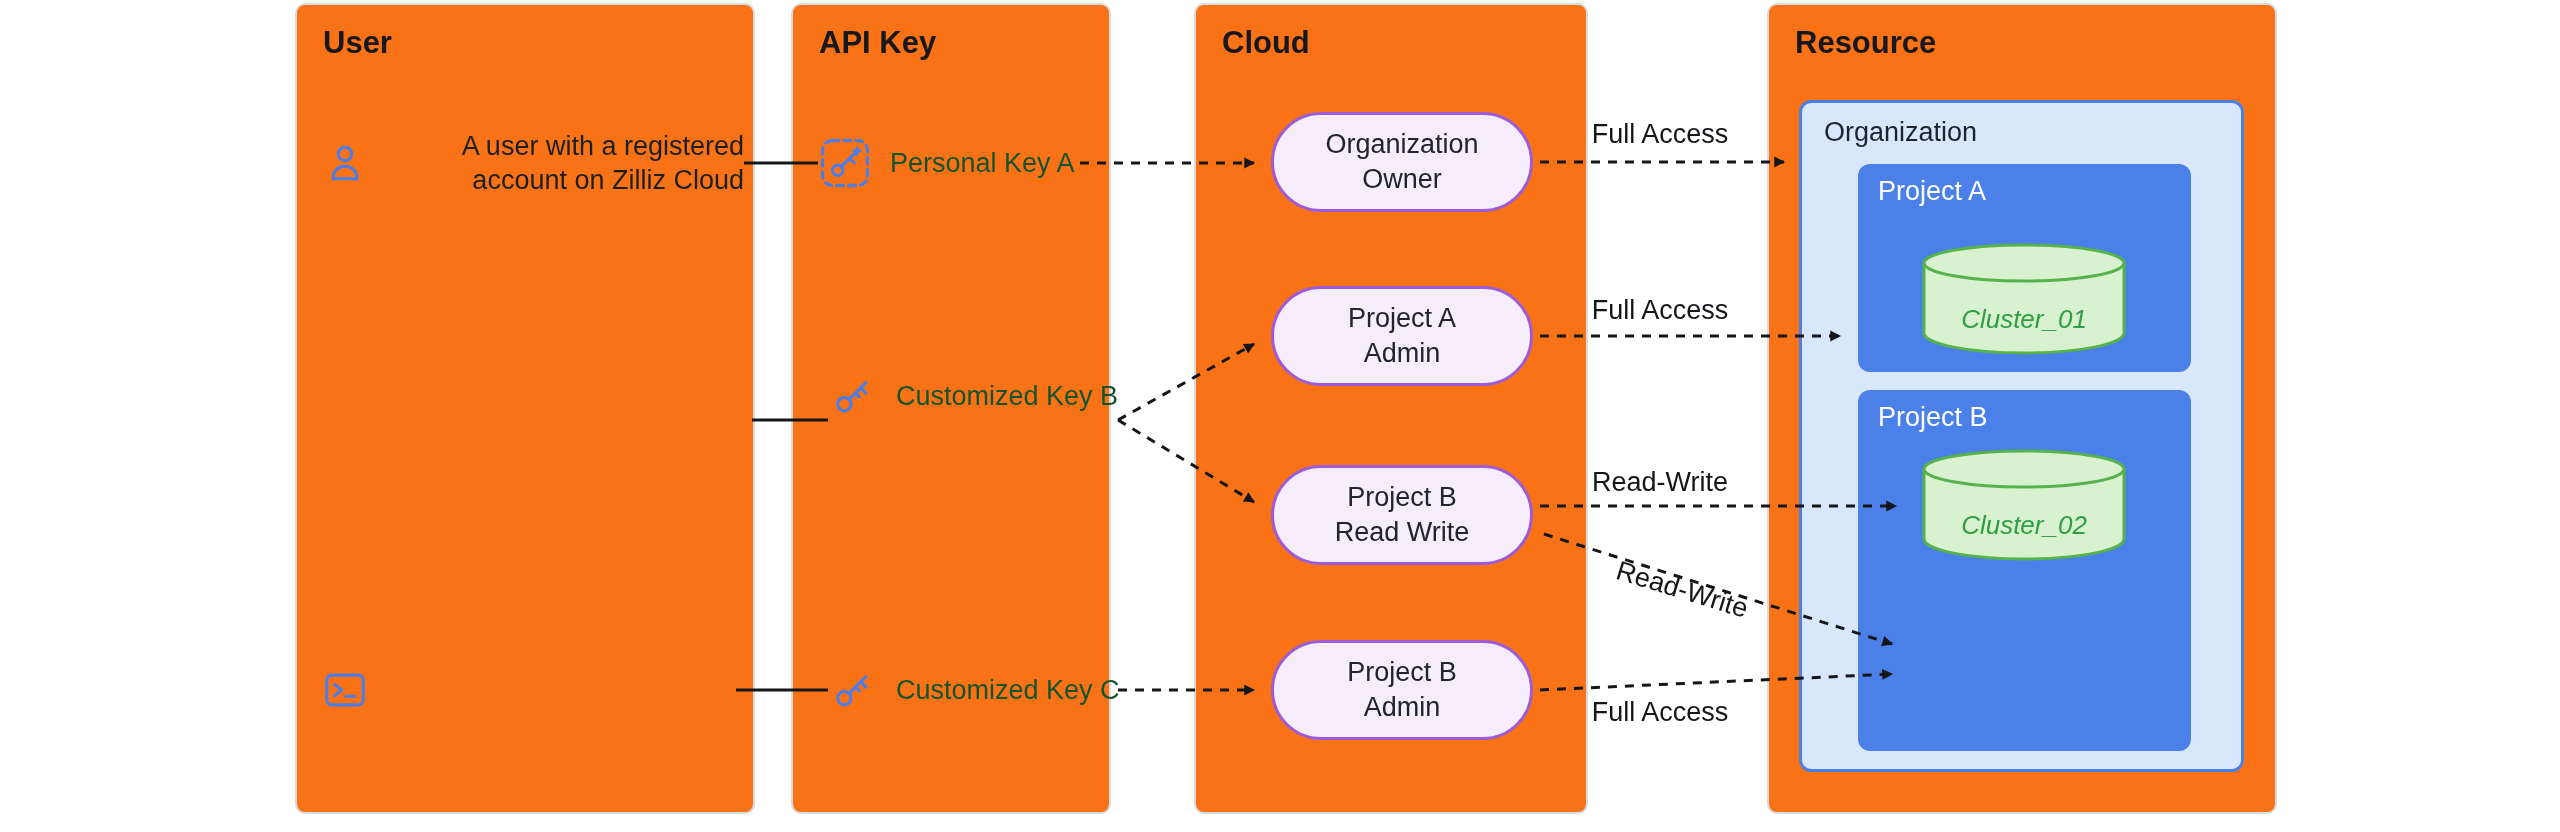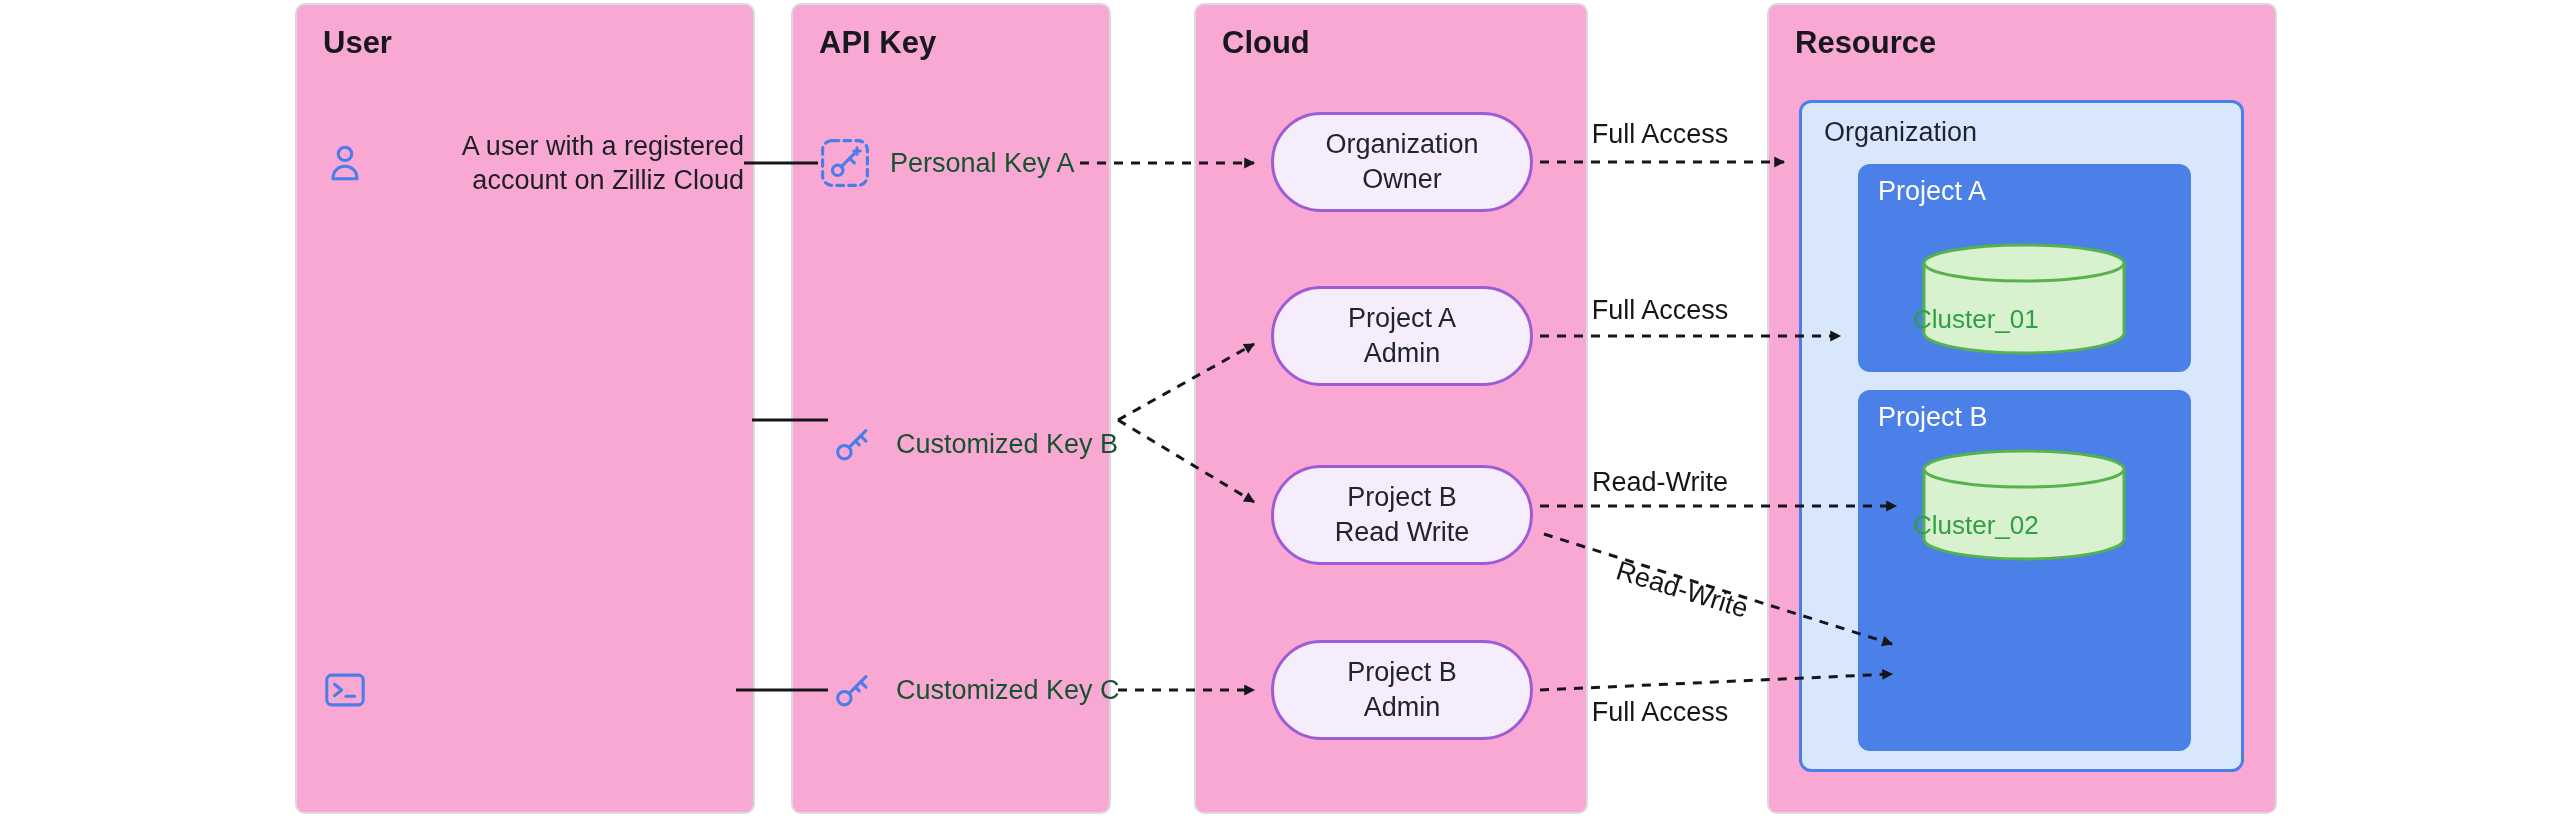--- a/index.html
+++ b/index.html
@@ -1,37 +1,37 @@
 <!DOCTYPE html>
 <html><head>
 <meta charset="utf-8">
 <style>
   html,body { margin:0; padding:0; background:#ffffff; }
   body { font-family:"Liberation Sans", sans-serif; color:#1a1a1a; }
   .canvas { position:relative; width:2560px; height:832px; background:#ffffff; overflow:hidden; }
 
-  .panel { position:absolute; background:#f9a8d4; border:2px solid #dadbde; border-radius:10px; box-sizing:border-box; top:3px; height:811px; }
+  .panel { position:absolute; background:#f97316; border:2px solid #dadbde; border-radius:10px; box-sizing:border-box; top:3px; height:811px; }
   .panel-title { position:absolute; left:26px; top:20px; font-size:31px; font-weight:700; color:#16181d; }
 
   .hitem { position:absolute; display:flex; align-items:center; gap:20px; transform:translateY(-50%); }
   .icon { display:flex; flex:0 0 auto; }
   .utext { width:356px; text-align:right; font-size:27px; line-height:1.26; white-space:pre-line; color:#1c1f24; }
   .ktext { font-size:27px; white-space:nowrap; color:#14532d; }
 
   .pill { position:absolute; width:262px; height:100px; transform:translateY(-50%); border:3px solid #9d5bd6; background:#f5ecfc;
           border-radius:54px; display:flex; align-items:center; justify-content:center; text-align:center;
           font-size:27px; line-height:1.28; white-space:pre-line; color:#20242b; box-sizing:border-box; }
 
   .org-box { position:absolute; background:#d9e7fd; border:3px solid #4a7fe8; border-radius:12px; box-sizing:border-box; }
   .org-label { position:absolute; left:22px; top:14px; font-size:27px; color:#1d2430; }
   .project { position:absolute; background:#4a80e8; border-radius:12px; }
   .project-label { position:absolute; left:20px; top:12px; font-size:27px; color:#ffffff; }
   .cluster { position:absolute; width:222px; height:120px; }
   .cluster svg { position:absolute; left:0; top:0; }
-  .cluster-label { position:absolute; left:0; top:63px; width:100%; font-size:26px; color:#2f9e44; }
+  .cluster-label { position:absolute; left:0; top:63px; width:100%; text-align:center; font-size:26px; color:#2f9e44;font-style:italic; }
 
   .connectors { position:absolute; left:0; top:0; pointer-events:none; }
   .connectors line { stroke:#14161a; stroke-width:3; fill:none; }
   .connectors .dashed line { stroke-dasharray:9 8; marker-end:url(#arrowhead); }
 
   .edge-label { position:absolute; transform:translate(-50%,-50%); font-size:27px; color:#14161a; white-space:nowrap; }
   .edge-label.rot { transform:translate(-50%,-50%) rotate(17deg); }
 </style>
 </head>
 <body>
@@ -79,21 +79,21 @@
         <rect x="2.5" y="2.5" width="43" height="43" rx="9" stroke-dasharray="6.5 5"></rect>
         <circle cx="17" cy="31" r="5"></circle>
         <path d="M20.5 27.5 L33 15"></path>
         <path d="M28.5 19.5 l4.5 4.5"></path>
         <path d="M35.5 9.5 v6 M32.5 12.5 h6"></path>
       </svg>
     </span>
     <div class="ktext">Personal Key A</div>
   </div>
 
-  <div class="hitem" style="left:830px;top:444px">
+  <div class="hitem" style="left:830px;top:396px">
     <span class="icon">
       <svg width="46" height="46" viewBox="0 0 48 48" fill="none" stroke="#4a7de9" stroke-width="3.2" stroke-linecap="round" stroke-linejoin="round">
         <circle cx="15" cy="32.5" r="7"></circle>
         <path d="M20 27.5 L37.5 10"></path>
         <path d="M32 15.5 l5.5 5.5"></path>
         <path d="M26.5 21 l4 4"></path>
       </svg>
     </span>
     <div class="ktext">Customized Key B</div>
   </div>

